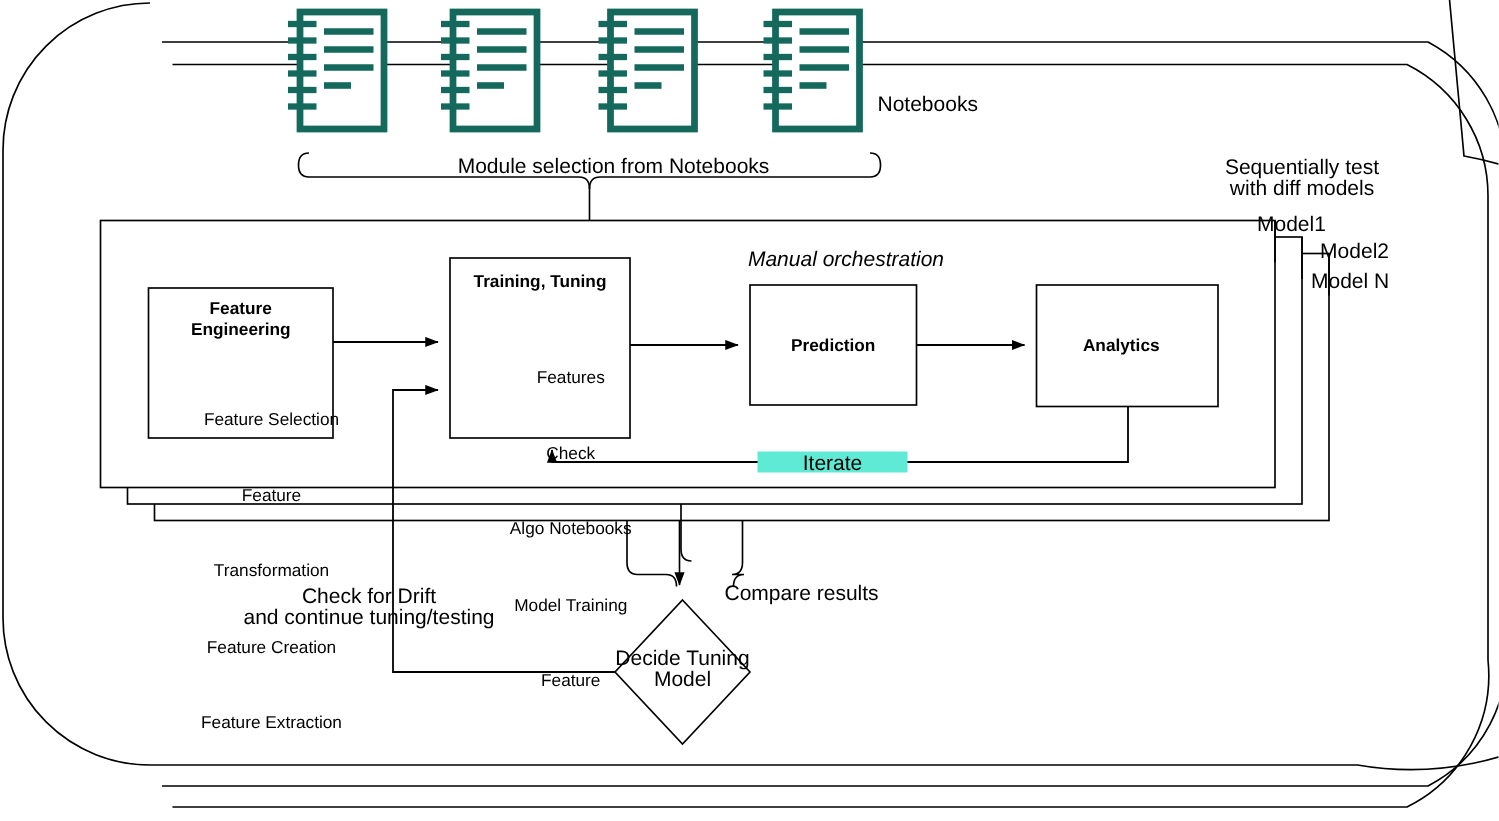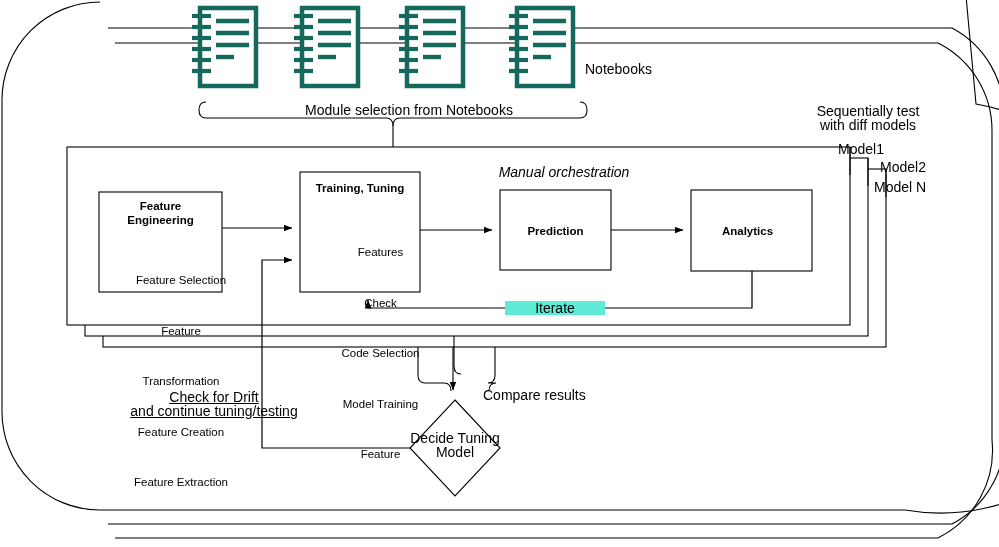--- a/index.html
+++ b/index.html
@@ -172,32 +172,32 @@
     <div class="boxbody lbl" style="position:static;width:123px;">Feature</div>
     <div class="boxbody lbl" style="position:static;width:123px;">Transformation</div>
     <div class="boxbody lbl" style="position:static;width:123px;text-align:center;">Feature Creation</div>
     <div class="boxbody lbl" style="position:static;width:123px;">Feature Extraction</div>
   </div>
 
   <div class="boxwrap" style="left:300px;top:172px;width:120px;height:120px;">
     <div class="boxtitle lbl" style="position:static;width:120px;margin-top:9px;">Training, Tuning</div>
     <div class="boxbody lbl" style="position:static;width:120px;margin-top:14px;">Features</div>
     <div class="boxbody lbl" style="position:static;width:120px;">Check</div>
-    <div class="boxbody lbl" style="position:static;width:120px;">Code Selection</div>
+    <div class="boxbody lbl" style="position:static;width:120px;">Algo Notebooks</div>
     <div class="boxbody lbl" style="position:static;width:109px;">Model Training</div>
     <div class="boxbody lbl" style="position:static;width:120px;">Feature</div>
   </div>
 
   <div class="lbl boxtitle" style="left:500px;top:224px;width:111px;">Prediction</div>
 
   <div class="lbl boxtitle" style="left:682px;top:224px;width:131px;">Analytics</div>
 
   <div class="lbl" style="left:505px;top:301px;width:100px;background:#5eead4;">Iterate</div>
 
   <div class="lbl" style="left:483px;top:388px;width:120px;text-align:left;">Compare results</div>
 
-  <div class="lbl" style="left:79px;top:390px;width:270px;text-decoration:underline;">Check for Drift
+  <div class="lbl" style="left:111px;top:390px;width:270px;">Check for Drift
 and continue tuning/testing</div>
 
   <div class="lbl" style="left:410px;top:431px;width:90px;">Decide Tuning
 Model</div>
 
 </div>
 
 </body></html>

